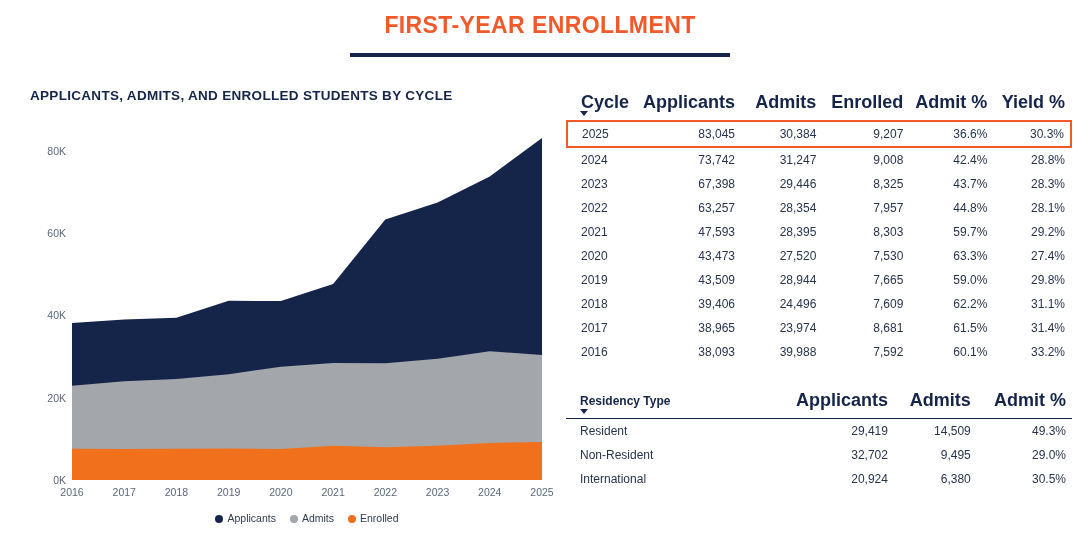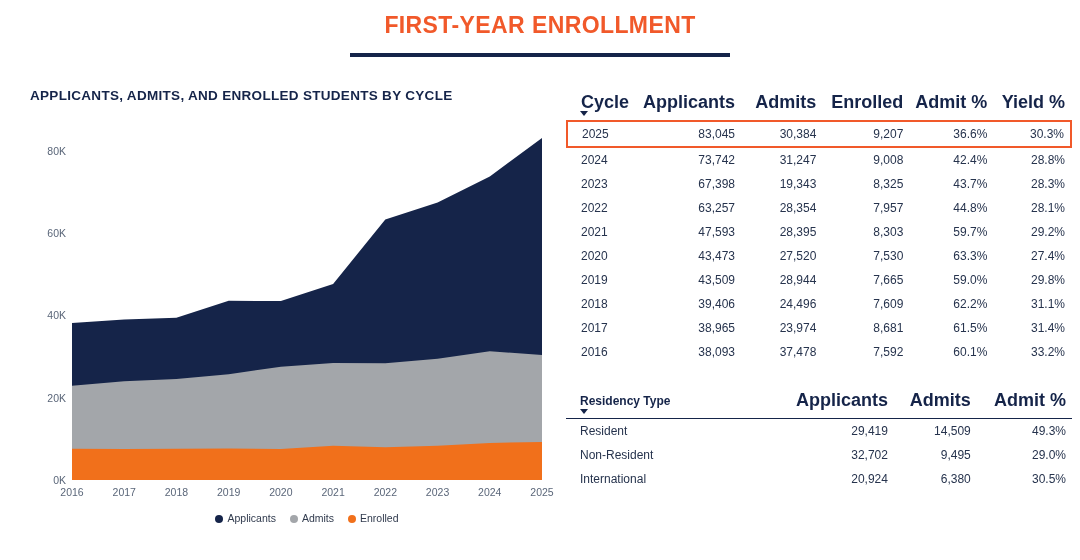--- a/index.html
+++ b/index.html
@@ -212,21 +212,21 @@
               <td class="col-cycle">2024</td>
               <td class="col-num num-app">73,742</td>
               <td class="col-num num-adm">31,247</td>
               <td class="col-num num-enr">9,008</td>
               <td class="col-num num-pct">42.4%</td>
               <td class="col-num num-pct">28.8%</td>
             </tr>
             <tr>
               <td class="col-cycle">2023</td>
               <td class="col-num num-app">67,398</td>
-              <td class="col-num num-adm">19,343</td>
+              <td class="col-num num-adm">29,446</td>
               <td class="col-num num-enr">8,325</td>
               <td class="col-num num-pct">43.7%</td>
               <td class="col-num num-pct">28.3%</td>
             </tr>
             <tr>
               <td class="col-cycle">2022</td>
               <td class="col-num num-app">63,257</td>
               <td class="col-num num-adm">28,354</td>
               <td class="col-num num-enr">7,957</td>
               <td class="col-num num-pct">44.8%</td>
@@ -268,21 +268,21 @@
               <td class="col-cycle">2017</td>
               <td class="col-num num-app">38,965</td>
               <td class="col-num num-adm">23,974</td>
               <td class="col-num num-enr">8,681</td>
               <td class="col-num num-pct">61.5%</td>
               <td class="col-num num-pct">31.4%</td>
             </tr>
             <tr>
               <td class="col-cycle">2016</td>
               <td class="col-num num-app">38,093</td>
-              <td class="col-num num-adm">37,478</td>
+              <td class="col-num num-adm">39,988</td>
               <td class="col-num num-enr">7,592</td>
               <td class="col-num num-pct">60.1%</td>
               <td class="col-num num-pct">33.2%</td>
             </tr>
           </tbody>
       </table>
     </div>
 
     <div class="section2">
       <div class="table-head-wrap">

